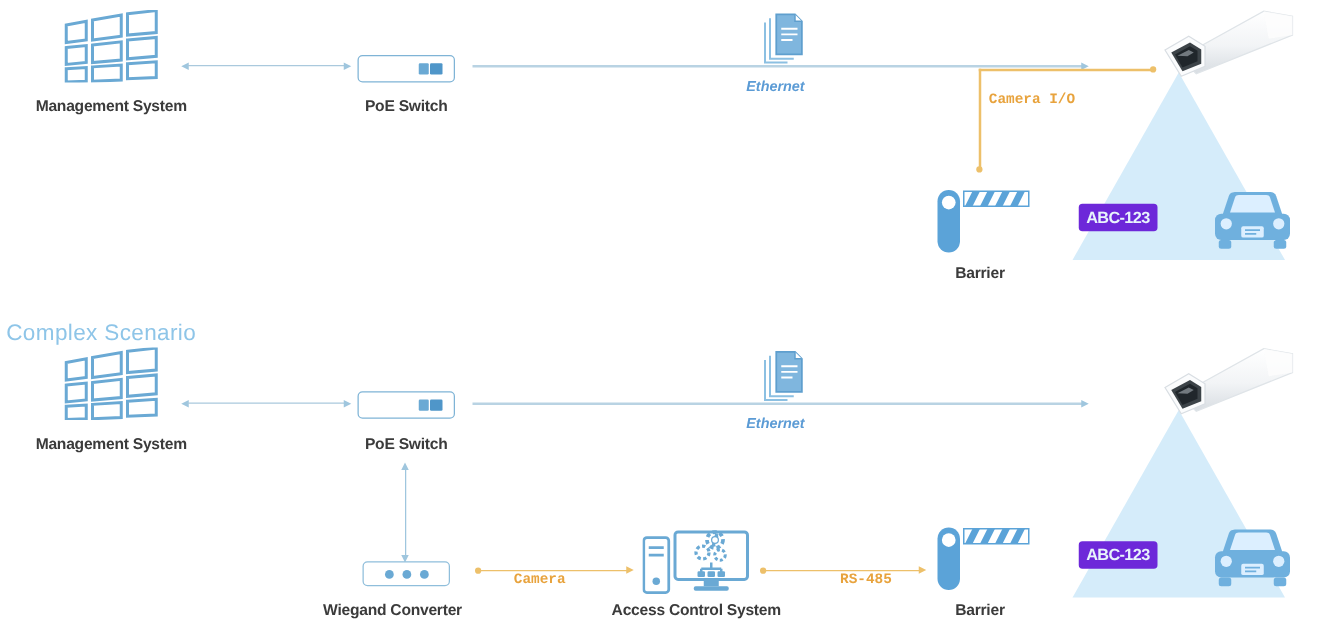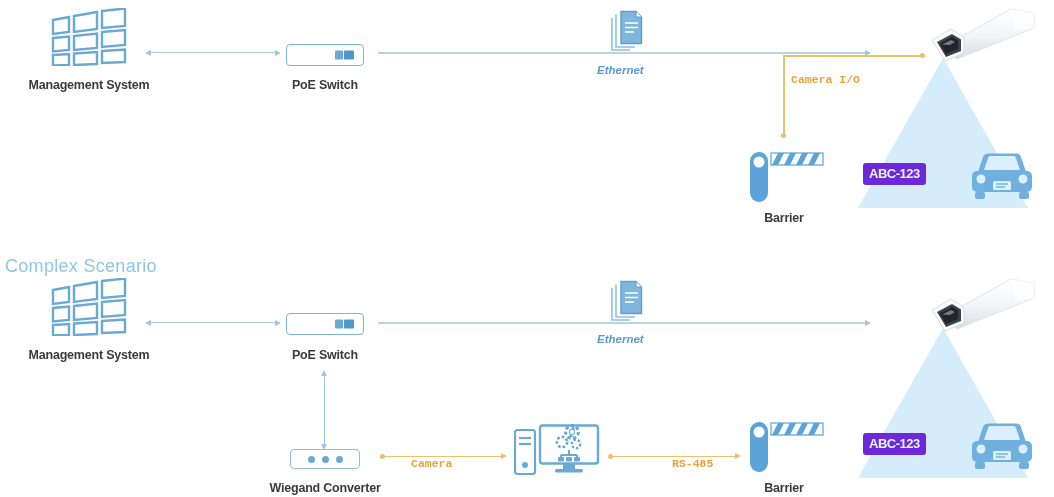--- a/index.html
+++ b/index.html
@@ -316,21 +316,21 @@
     <div class="abs arrowU" style="left:0px; top:0px;"></div>
     <div class="abs vline" style="left:2.7px; top:5px; height:70px;"></div>
     <div class="abs arrowD" style="left:0px; top:74px;"></div>
   </div>
 
   <div class="abs wiegand-box" style="left:290px; top:449px;">
     <i></i>
     <i></i>
     <i></i>
   </div>
-  <div class="abs node-label" style="left:245px; top:482px; width:160px;">Wiegand Converter</div>
+  <div class="abs node-label" style="left:234px; top:482px; width:160px;">Wiegand Converter</div>
 
   <div class="abs" style="left:380px; top:452px; width:128px; height:10px;">
     <div class="abs hline orange" style="left:2px; top:3.5px; width:120px;"></div>
     <div class="abs dot orange" style="left:0px; top:1.8px;"></div>
     <div class="abs arrowR orange" style="left:121px; top:1.2px;"></div>
   </div>
   <div class="abs link-label orange" style="left:411px; top:458px;">Camera</div>
 
   <div class="abs" style="left:514px; top:424px; width:86px; height:52px;">
     <svg width="86" height="52" viewBox="0 0 86 52">
@@ -360,20 +360,21 @@
         <line x1="47" y1="31" x2="47" y2="34"></line>
         <line x1="63" y1="31" x2="63" y2="34"></line>
       </g>
       <g fill="#6aa9d4">
         <rect x="44" y="33" width="6" height="4.5" rx="1"></rect>
         <rect x="52" y="33" width="6" height="4.5" rx="1"></rect>
         <rect x="60" y="33" width="6" height="4.5" rx="1"></rect>
       </g>
     </svg>
   </div>
+  <div class="abs node-label" style="left:467px; top:482px; width:180px;">Access Control System</div>
 
   <div class="abs" style="left:608px; top:452px; width:134px; height:10px;">
     <div class="abs hline orange" style="left:2px; top:3.5px; width:126px;"></div>
     <div class="abs dot orange" style="left:0px; top:1.8px;"></div>
     <div class="abs arrowR orange" style="left:127px; top:1.2px;"></div>
   </div>
   <div class="abs link-label orange" style="left:628px; top:458px;margin-left:44px;">RS-485</div>
 
   <div class="abs" style="left:747px; top:420px; width:78px; height:53px;">
     <svg width="78" height="53" viewBox="0 0 78 53">

